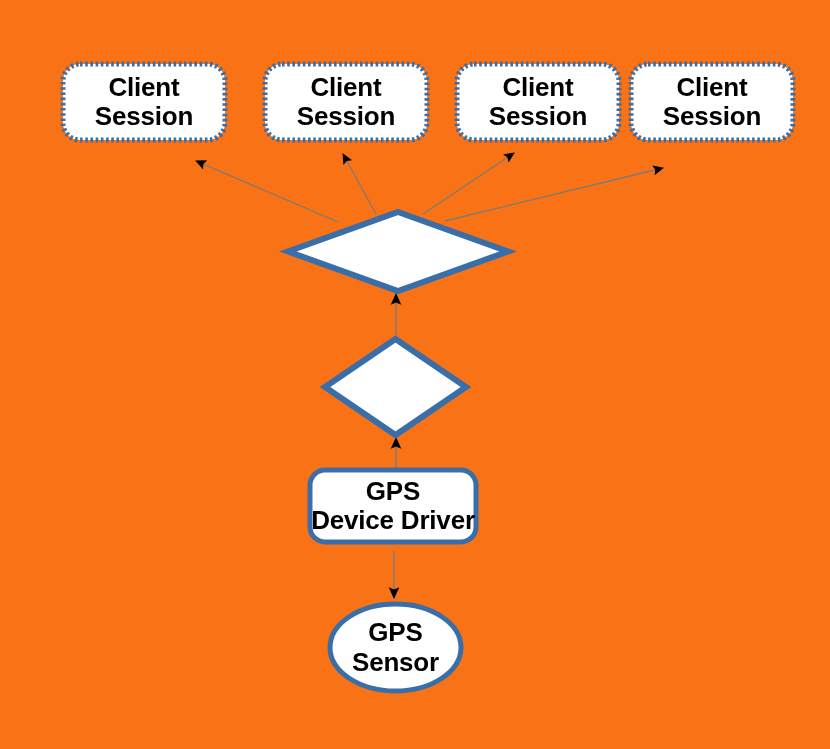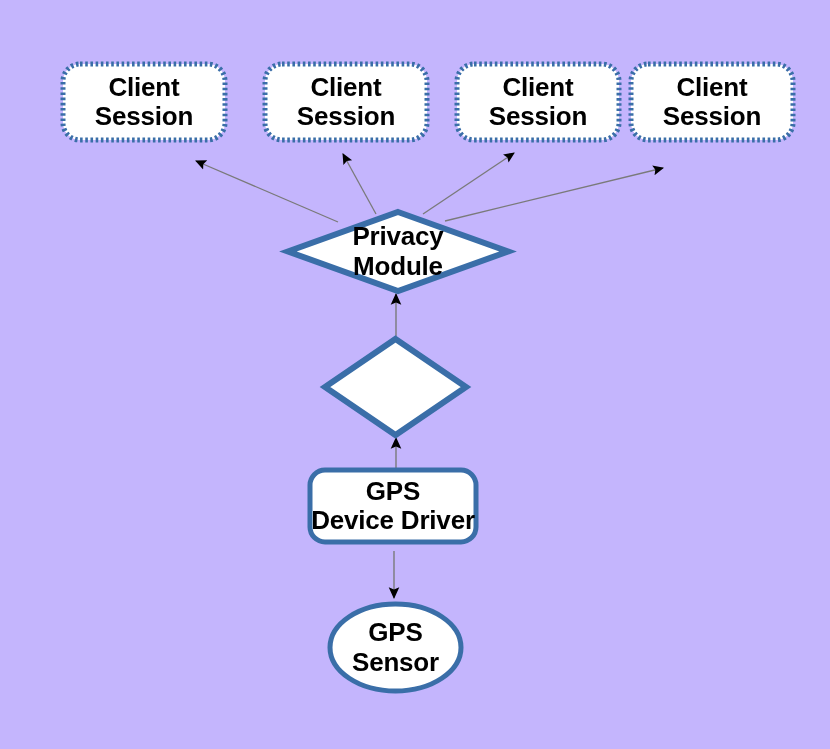--- a/index.html
+++ b/index.html
@@ -8,21 +8,21 @@
     padding: 0;
     background: #ffffff;
   }
   body {
     font-family: "Liberation Sans", sans-serif;
   }
   #canvas {
     position: relative;
     width: 830px;
     height: 749px;
-    background: #c4b5fd;
+    background: #f97316;
     overflow: hidden;
   }
   svg.layer {
     position: absolute;
     left: 0;
     top: 0;
     width: 830px;
     height: 749px;
   }
   .node-label {
@@ -102,22 +102,20 @@
 
   <div class="node-label client-label" style="left:265px; top:64px; width:162px; height:76px;">Client
 Session</div>
 
   <div class="node-label client-label" style="left:457px; top:64px; width:162px; height:76px;">Client
 Session</div>
 
   <div class="node-label client-label" style="left:631px; top:64px; width:162px; height:76px;">Client
 Session</div>
 
-  <div class="node-label privacy-label" style="left:308px; top:212px; width:180px; height:79px;">Privacy
-Module</div>
 
 
   <div class="node-label driver-label" style="left:300px; top:470px; width:186px; height:72px;">GPS
 Device Driver</div>
 
   <div class="node-label sensor-label" style="left:330px; top:604px; width:131px; height:87px;">GPS
 Sensor</div>
 
 </div>
 

